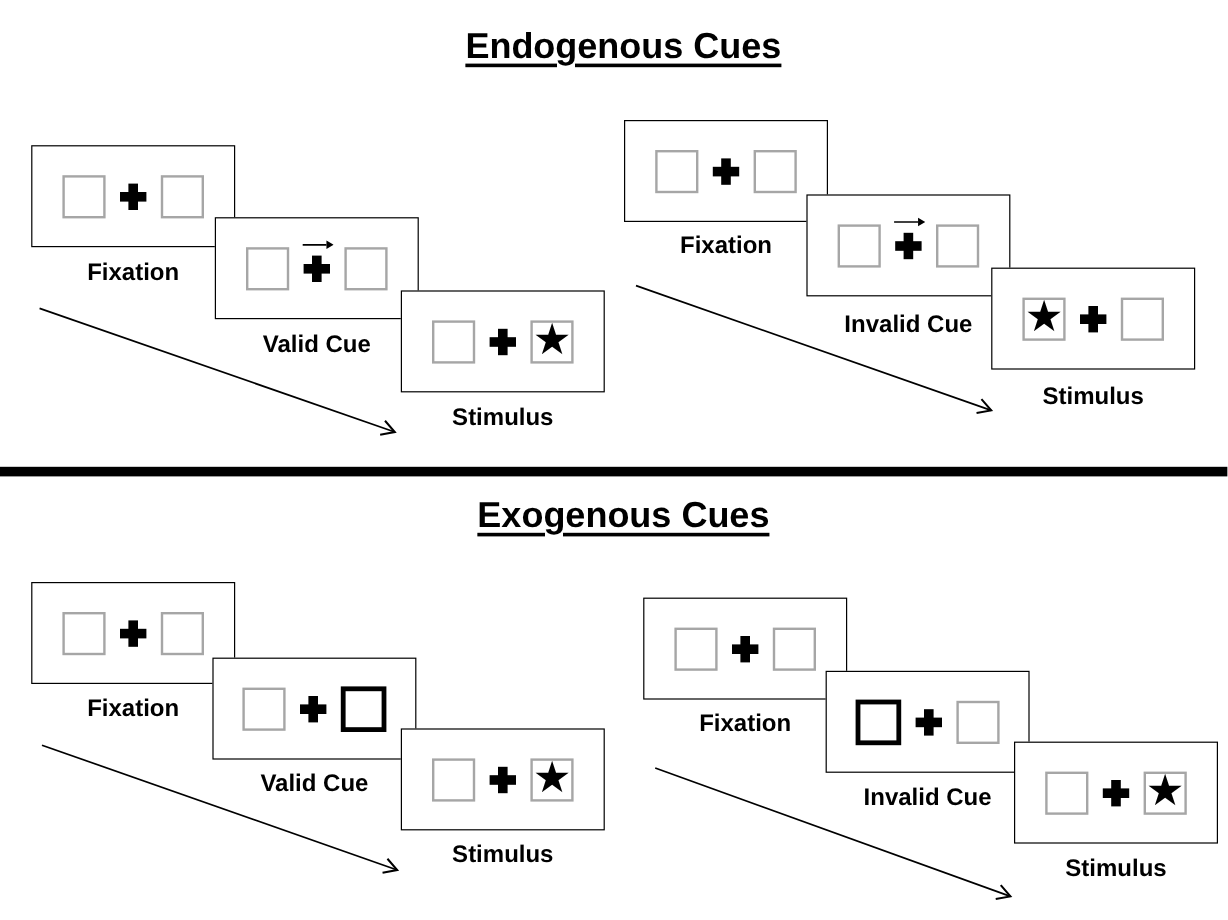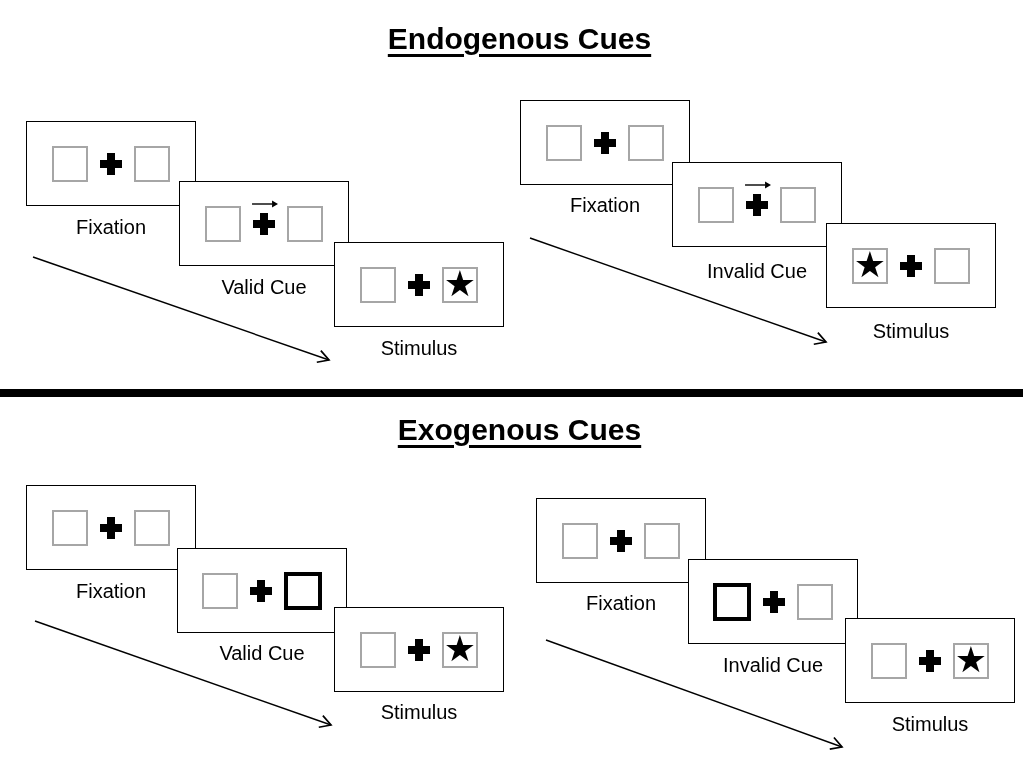--- a/index.html
+++ b/index.html
@@ -42,21 +42,21 @@
   .plus::before{content:"";position:absolute;left:0;top:7px;width:22px;height:8px;background:#000;}
   .plus::after{content:"";position:absolute;left:7px;top:0;width:8px;height:22px;background:#000;}
   .cue-arrow{position:absolute;left:50%;top:-14px;transform:translateX(-46%);}
   .star{
     font-family:"DejaVu Sans",sans-serif;
     font-size:36px;line-height:30px;font-weight:normal;
     display:block;margin-top:-2px;
   }
   .step-label{
     position:absolute;width:170px;text-align:center;
-    font-size:20px;font-weight:normal;line-height:24px;z-index:7;
+    font-size:20px;font-weight:bold;line-height:24px;z-index:7;
     pointer-events:none;
   }
 </style>
 </head>
 <body>
 
 <svg class="arrows" width="1023" height="767" viewBox="0 0 1023 767">
   <defs>
     <marker id="ah" viewBox="0 0 10 10" refX="8" refY="5" markerWidth="11" markerHeight="11" orient="auto">
       <path d="M1,1 L8,5 L1,9" fill="none" stroke="#000" stroke-width="1.1"></path>

